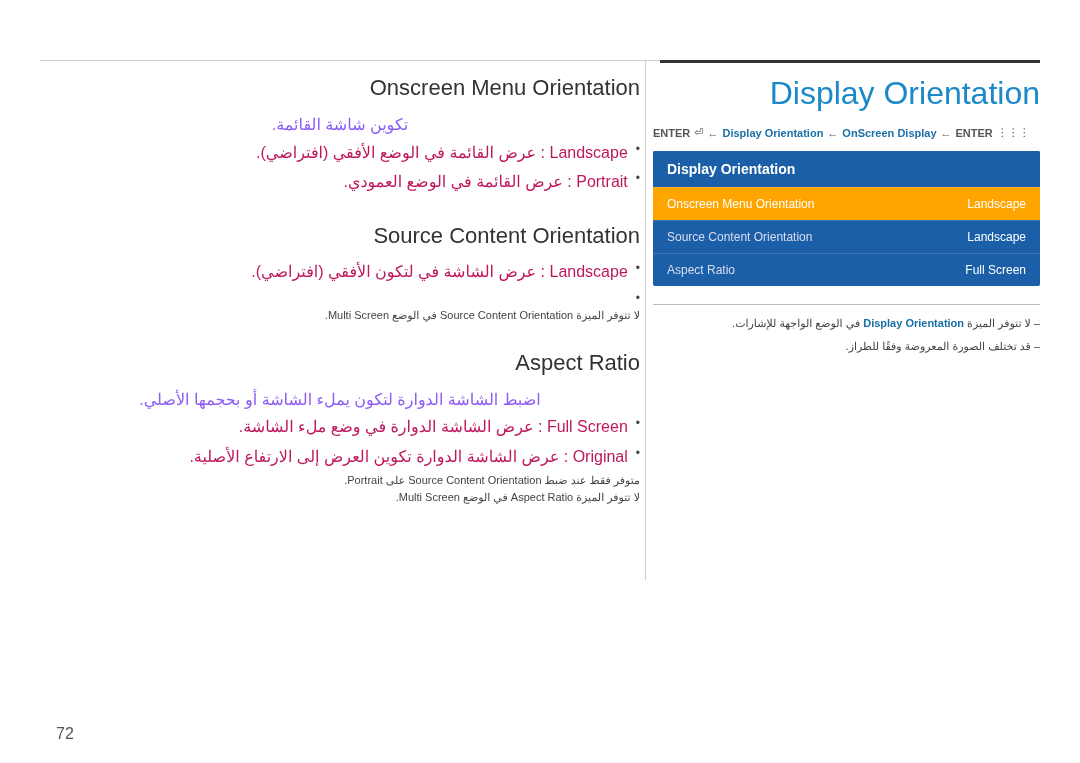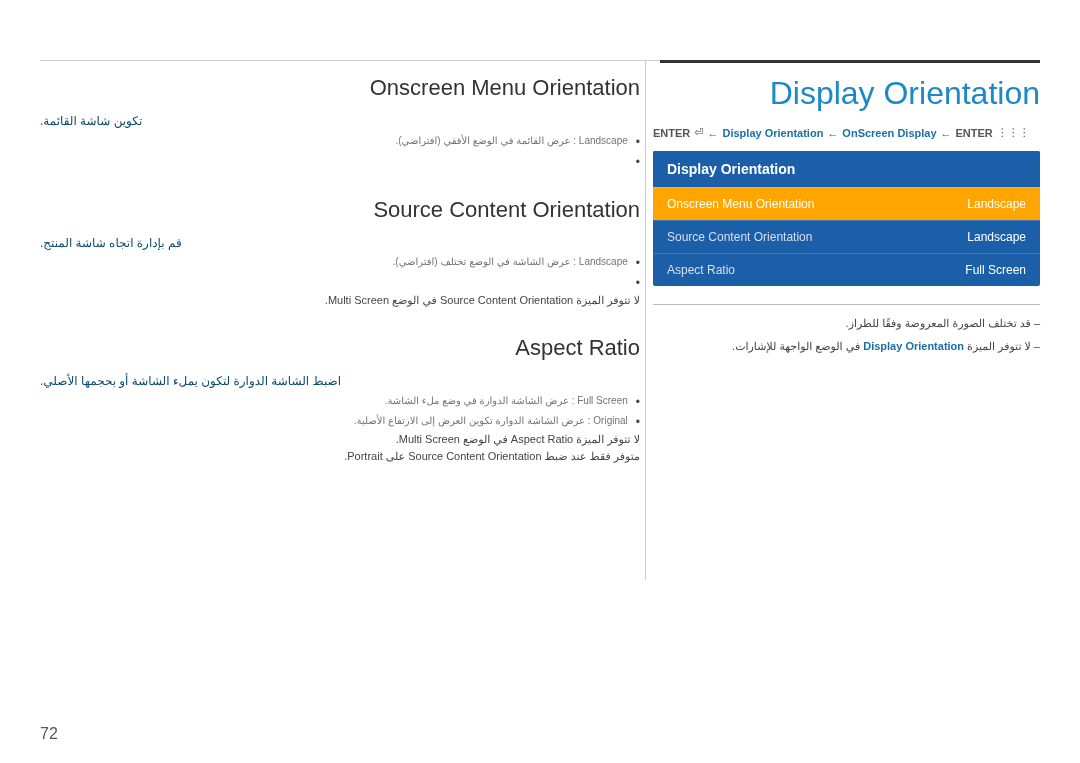--- a/index.html
+++ b/index.html
@@ -48,45 +48,45 @@
       font-size: 22px;
       font-weight: 300;
       color: #333;
       text-align: right;
       margin-bottom: 10px;
       padding-right: 20px;
     }
 
     .arabic-text {
       direction: rtl;
-      text-align: left;
-      font-size: 12px;
-      color: #0c4a6e;
+      text-align: center;
+      font-size: 16px;
+      color: #8b5cf6;
       line-height: 1.8;
       padding-right: 20px;
     }
 
     .bullet-item {
       display: flex;
       direction: rtl;
       align-items: flex-start;
       margin-bottom: 4px;
       padding-right: 20px;
     }
 
     .bullet-dot {
       margin-left: 8px;
       margin-top: 2px;
       color: #444;
       font-size: 12px;
     }
 
     .bullet-text {
-      font-size: 10px;
-      color: #737373;
+      font-size: 16px;
+      color: #be185d;
       direction: rtl;
       text-align: left;
       line-height: 1.6;
     }
 
     .note-line {
       direction: rtl;
       text-align: right;
       font-size: 11px;
       color: #444;
@@ -209,21 +209,21 @@
       left: 645px;
       width: 1px;
       background: #ccc;
       height: 520px;
     }
 
     
     .page-number {
       position: absolute;
       bottom: 20px;
-      left: 40px;
+      left: 56px;
       font-size: 16px;
       color: #555;
     }
 
     
     .right-top-rule {
       position: absolute;
       top: 60px;
       left: 660px;
       right: 40px;
@@ -247,31 +247,34 @@
     <div class="arabic-text">تكوين شاشة القائمة.</div>
     <div class="bullet-item">
       <span class="bullet-dot">•</span>
       <span class="bullet-text">
         <span class="highlight-blue">Landscape</span>
         <span>: عرض القائمة في الوضع الأفقي (افتراضي).</span>
       </span>
     </div>
     <div class="bullet-item">
       <span class="bullet-dot">•</span>
+      <span class="bullet-text">
+        <span class="highlight-orange">Portrait</span>
+        <span>: عرض القائمة في الوضع العمودي.</span>
+      </span>
     </div>
   </div>
 
   <div class="section">
     <div class="section-title">Source Content Orientation</div>
-    <div class="arabic-text">قم بإدارة اتجاه شاشة المنتج.</div>
     <div class="bullet-item">
       <span class="bullet-dot">•</span>
       <span class="bullet-text">
         <span class="highlight-blue">Landscape</span>
-        <span>: عرض الشاشة في الوضع تختلف (افتراضي).</span>
+        <span>: عرض الشاشة في لتكون الأفقي (افتراضي).</span>
       </span>
     </div>
     <div class="bullet-item">
       <span class="bullet-dot">•</span>
     </div>
     <div class="note-line">
       لا تتوفر الميزة <span class="highlight-blue">Source Content Orientation</span> في الوضع <span class="highlight-blue">Multi Screen</span>.
     </div>
   </div>
 
@@ -286,24 +289,24 @@
       </span>
     </div>
     <div class="bullet-item">
       <span class="bullet-dot">•</span>
       <span class="bullet-text">
         <span class="highlight-orange">Original</span>
         <span>: عرض الشاشة الدوارة تكوين العرض إلى الارتفاع الأصلية.</span>
       </span>
     </div>
     <div class="note-line">
+      متوفر فقط عند ضبط <span class="highlight-blue">Source Content Orientation</span> على <span class="highlight-orange">Portrait</span>.
+    </div>
+    <div class="note-line">
       لا تتوفر الميزة <span class="highlight-blue">Aspect Ratio</span> في الوضع <span class="highlight-blue">Multi Screen</span>.
-    </div>
-    <div class="note-line">
-      متوفر فقط عند ضبط <span class="highlight-blue">Source Content Orientation</span> على <span class="highlight-orange">Portrait</span>.
     </div>
   </div>
 
 </div>
 
 <div class="right-panel">
 
   <div class="page-title">Display Orientation</div>
 
   <div class="breadcrumb">
@@ -329,22 +332,22 @@
       <span class="row-value">Landscape</span>
     </div>
     <div class="osd-row">
       <span class="row-label">Aspect Ratio</span>
       <span class="row-value">Full Screen</span>
     </div>
   </div>
 
   <div class="right-notes">
     <div class="right-note-line">
+      – لا تتوفر الميزة <span class="note-blue">Display Orientation</span> في الوضع الواجهة للإشارات.
+    </div>
+    <div class="right-note-line">
       – قد تختلف الصورة المعروضة وفقًا للطراز.
     </div>
-    <div class="right-note-line">
-      – لا تتوفر الميزة <span class="note-blue">Display Orientation</span> في الوضع الواجهة للإشارات.
-    </div>
   </div>
 
 </div>
 
 <div class="page-number">72</div>
 
 </body></html>

